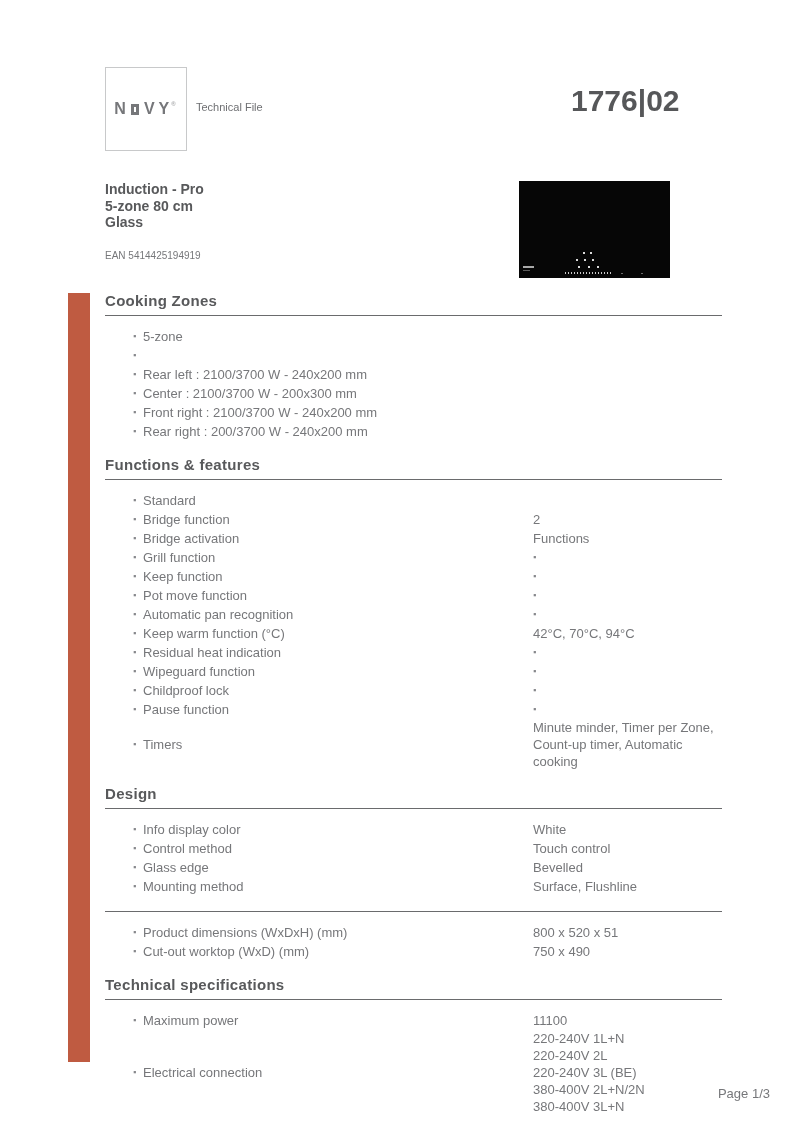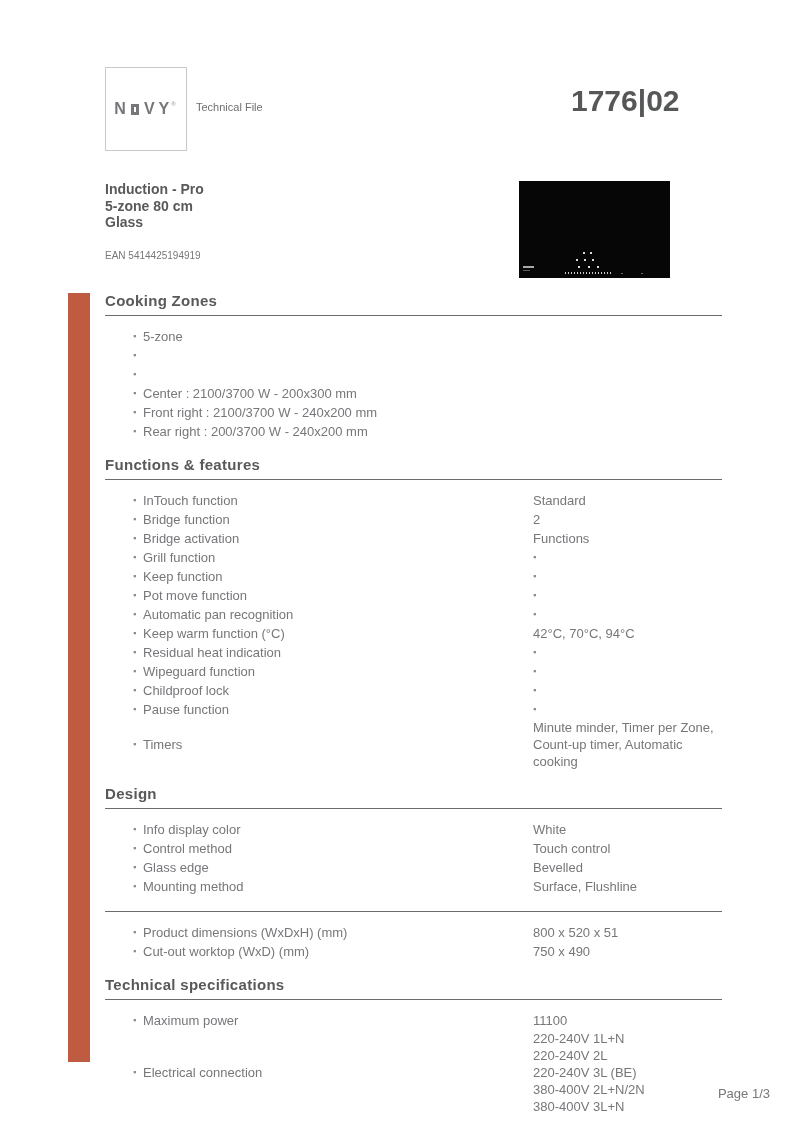--- a/index.html
+++ b/index.html
@@ -120,20 +120,21 @@
     <span class="value"></span>
   </div>
 
   <div class="row">
     <span class="bullet"></span>
     <span class="value"></span>
   </div>
 
   <div class="row">
     <span class="bullet"></span>
+    <span class="label">Rear left : 2100/3700 W - 240x200 mm</span>
     <span class="value"></span>
   </div>
 
   <div class="row">
     <span class="bullet"></span>
     <span class="label">Center : 2100/3700 W - 200x300 mm</span>
     <span class="value"></span>
   </div>
 
   <div class="row">
@@ -149,21 +150,20 @@
   </div>
 </div>
   </div>
 
   <div class="section">
     <h2>Functions &amp; features</h2>
     <div class="rule"></div>
     <div class="rows">
   <div class="row">
     <span class="bullet"></span>
-    <span class="label">InTouch function</span>
     <span class="value">Standard</span>
   </div>
 
   <div class="row">
     <span class="bullet"></span>
     <span class="label">Bridge function</span>
     <span class="value">2</span>
   </div>
 
   <div class="row">

